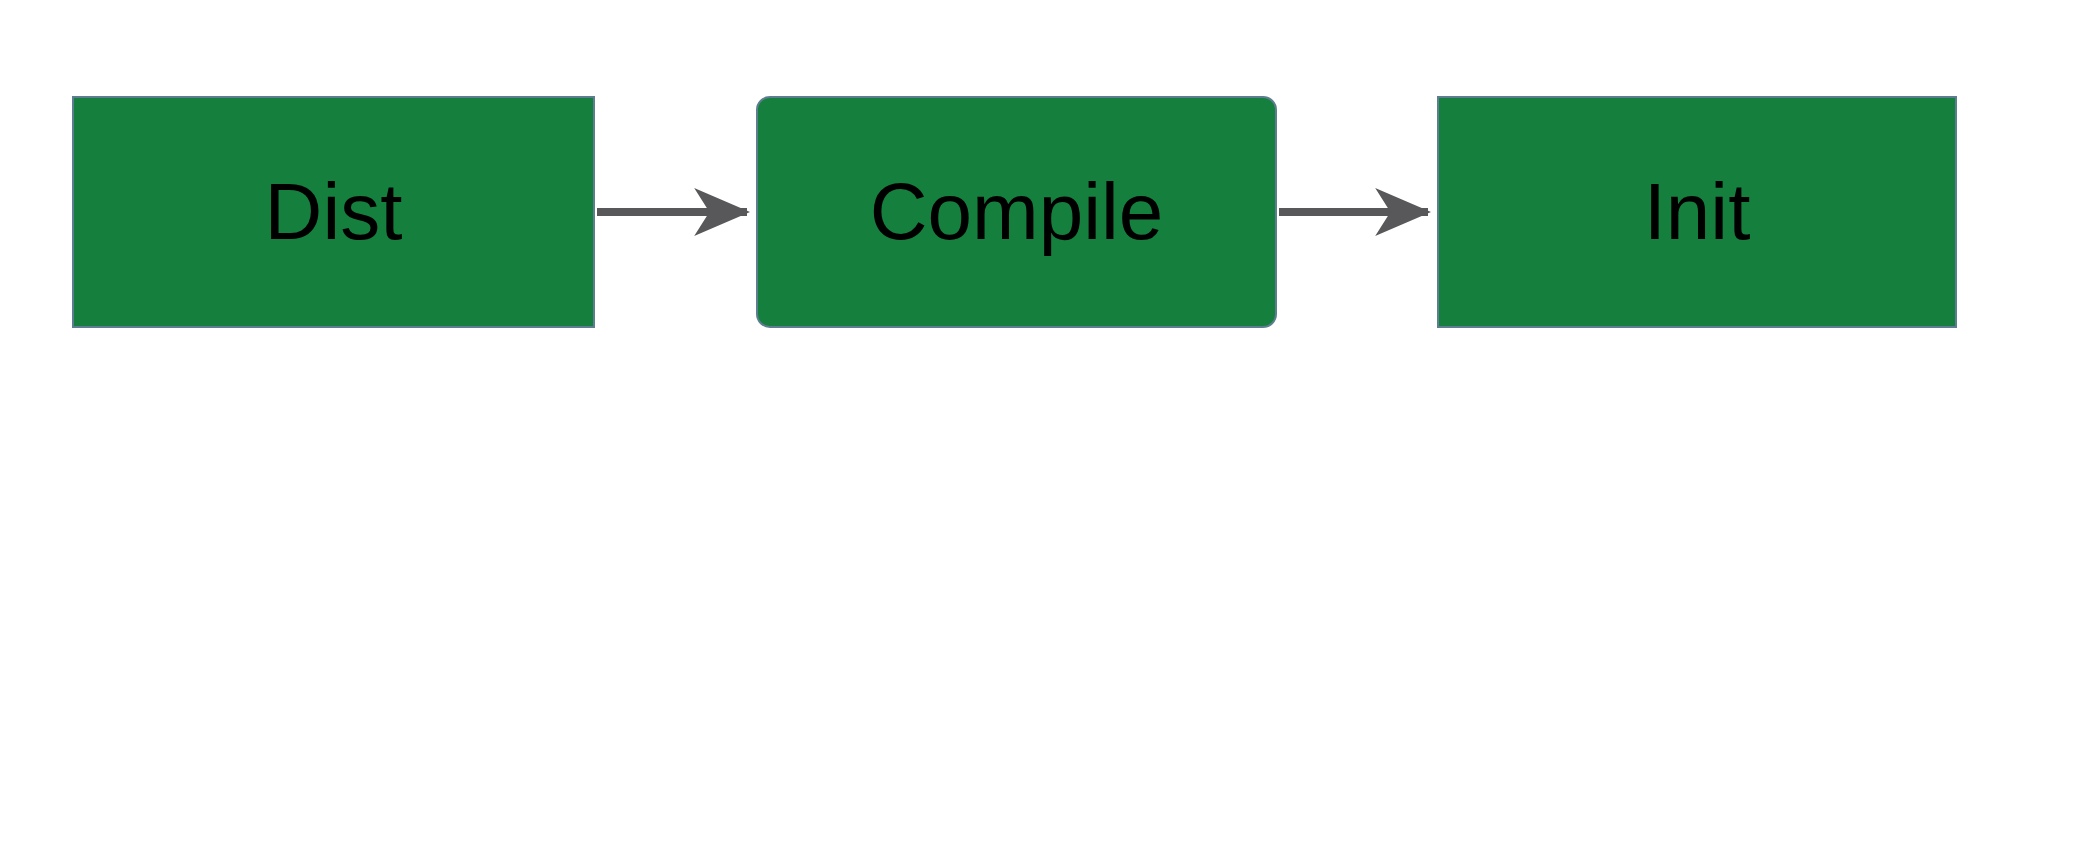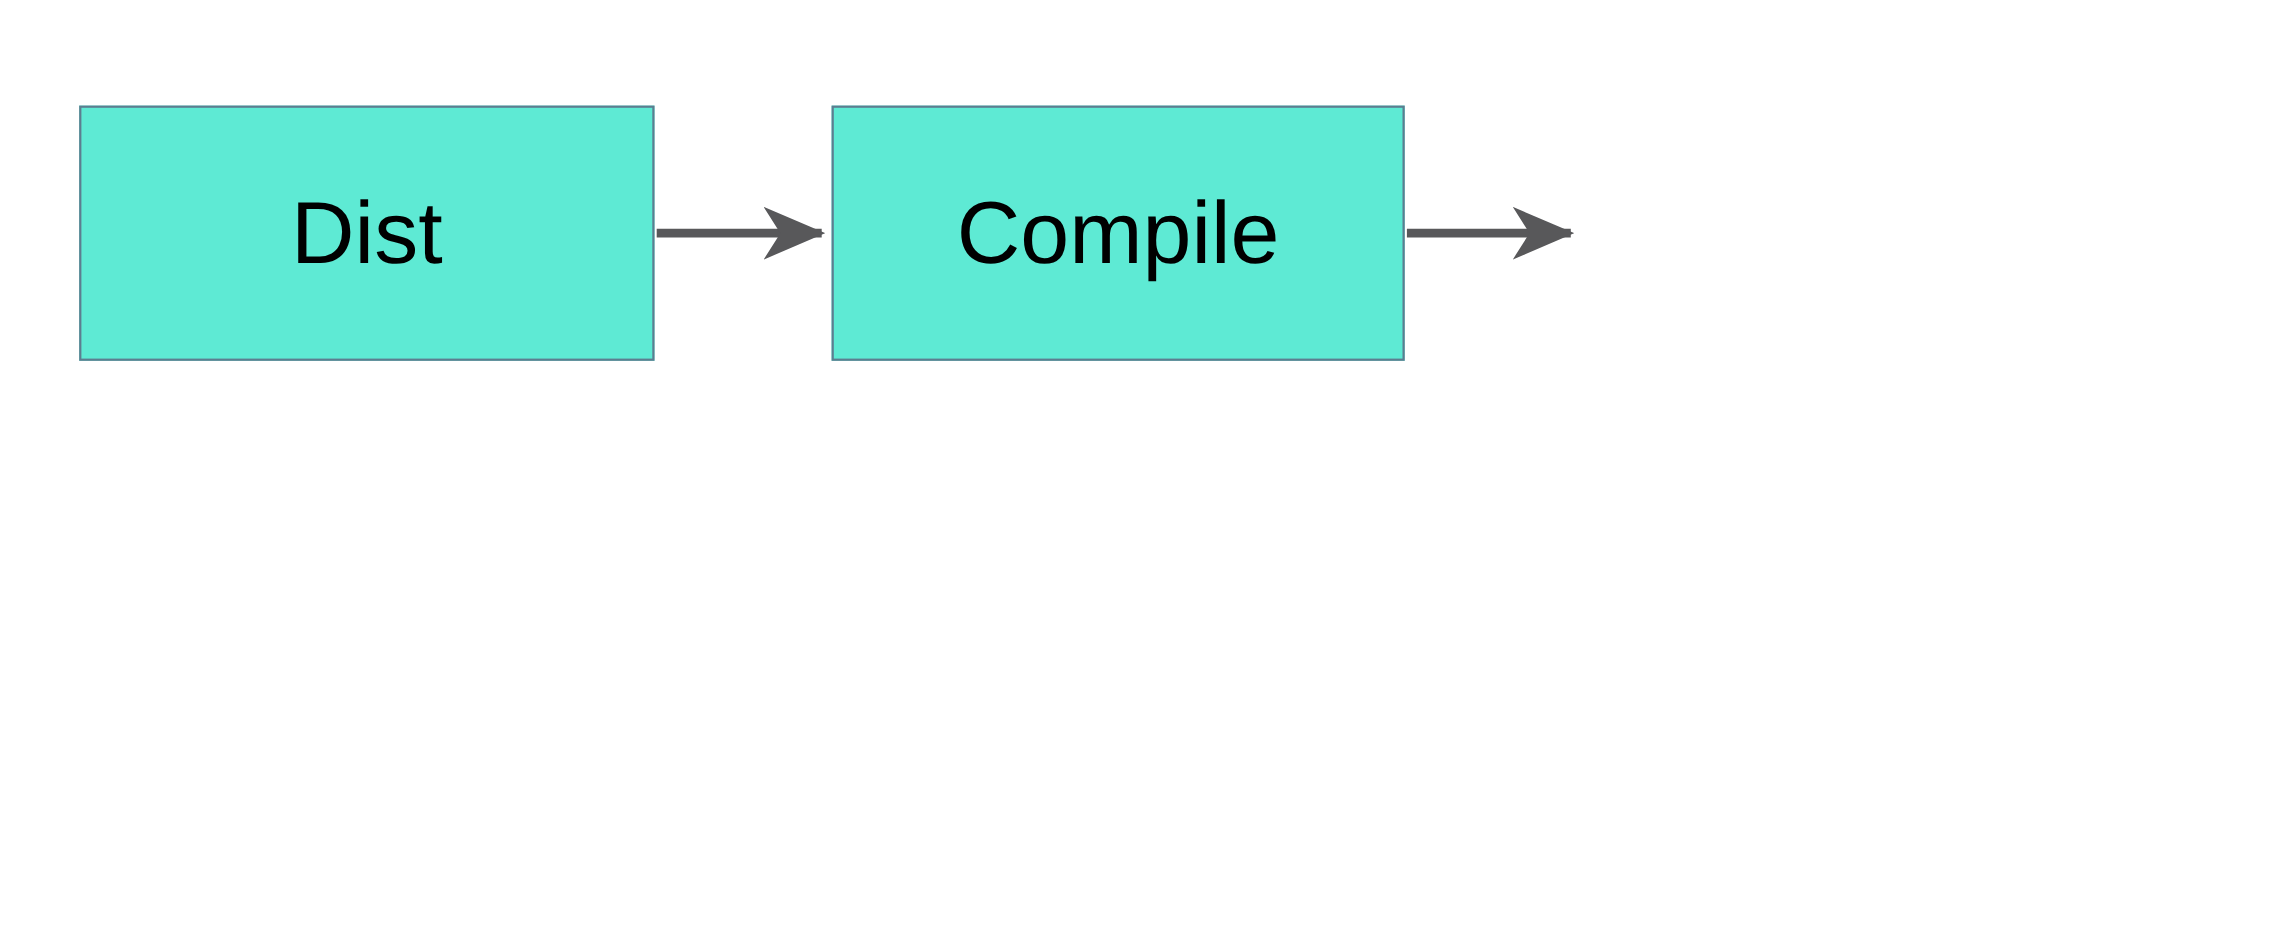--- a/index.html
+++ b/index.html
@@ -22,39 +22,39 @@
     position: absolute;
     left: 0;
     top: 0;
     width: 2078px;
     height: 848px;
     pointer-events: none;
   }
   .node {
     position: absolute;
     box-sizing: border-box;
-    background: #5eead4;
+    background: #15803d;
     border: 2px solid #5d7d90;
     display: flex;
     align-items: center;
     justify-content: center;
   }
   .node-label {
     font-family: "Liberation Sans", sans-serif;
     font-size: 80px;
     font-weight: 400;
     color: #000000;
     line-height: 1;
     letter-spacing: 0px;
     white-space: nowrap;
     -webkit-font-smoothing: antialiased;
   }
   
   #node-dist    { left: 72px;   top: 96px;  width: 523px; height: 232px; }
-  #node-compile { left: 756px;  top: 96px;  width: 521px; height: 232px; }
+  #node-compile { left: 756px;  top: 96px;  width: 521px; height: 232px; border-radius: 14px; }
   #node-init    { left: 1437px; top: 96px;  width: 520px; height: 232px; }
   #node-clean   { left: 755px;  top: 512px; width: 523px; height: 231px; }
 </style>
 </head>
 <body>
 
 <div id="canvas">
 
   <svg id="edge-layer" viewBox="0 0 2078 848" width="2078" height="848" xmlns="http://www.w3.org/2000/svg">
     <defs>
@@ -73,15 +73,18 @@
   </svg>
 
   <div class="node" id="node-dist">
     <span class="node-label">Dist</span>
   </div>
 
   <div class="node" id="node-compile">
     <span class="node-label">Compile</span>
   </div>
 
+  <div class="node" id="node-init">
+    <span class="node-label">Init</span>
+  </div>
 
 
 </div>
 
 </body></html>

